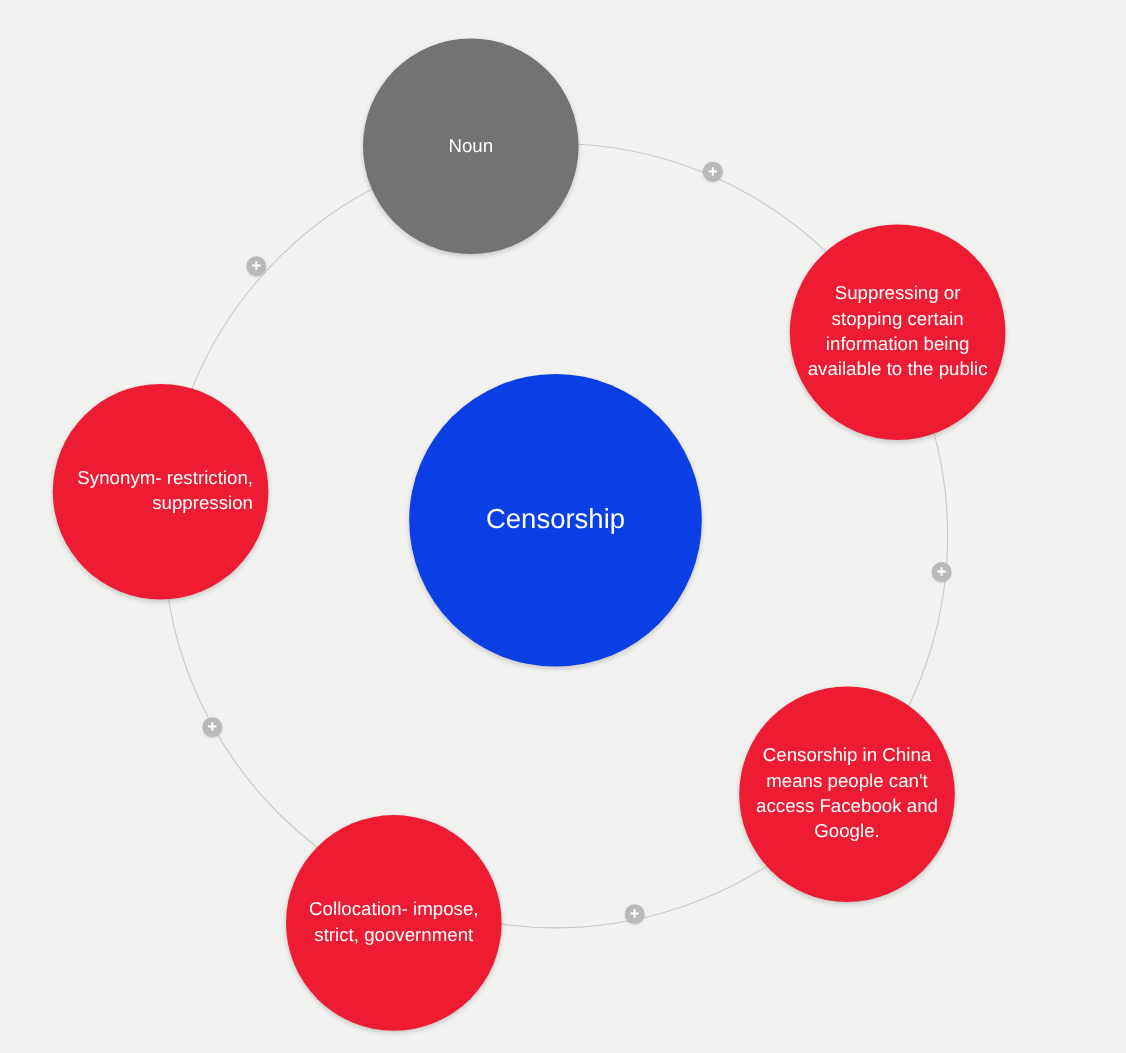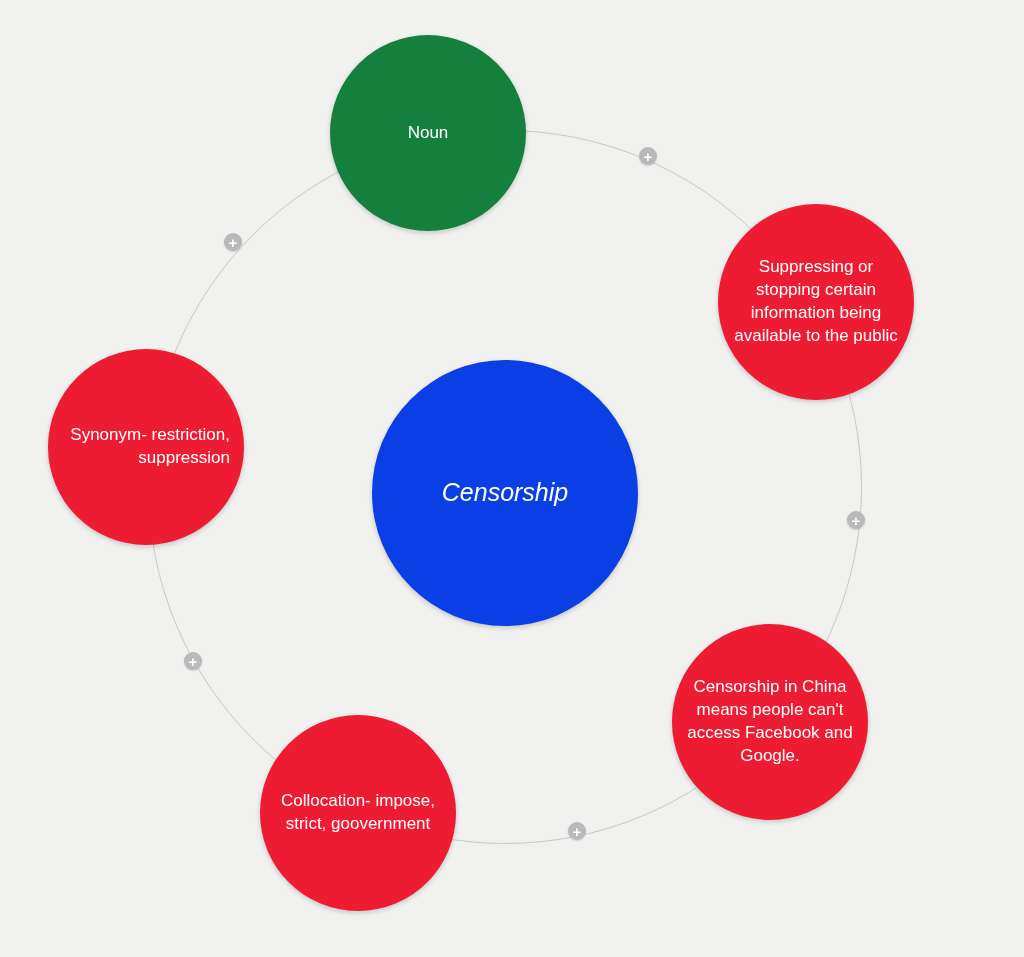--- a/index.html
+++ b/index.html
@@ -35,36 +35,35 @@
     box-sizing: border-box;
     box-shadow: 0 2px 5px rgba(0,0,0,0.18);
     cursor: pointer;
   }
   .node .label {
     padding: 0 14px;
     line-height: 1.35;
   }
   .center-node {
     left: 372px;
-    top: 360px;
+    top: 340px;
     width: 266px;
     height: 266px;
     font-size: 25px;
-    font-style: italic;
   }
   .sat {
     width: 196px;
     height: 196px;
     font-size: 17px;
   }
   .node-noun        { left: 330px; top: 35px;  }
   .node-definition  { left: 718px; top: 204px; }
   .node-synonym     { left: 48px;  top: 349px; }
   .node-example     { left: 672px; top: 624px; }
-  .node-collocation { left: 260px; top: 715px; text-align: center; }
+  .node-collocation { left: 260px; top: 741px; text-align: center; }
   .add-btn {
     position: absolute;
     width: 18px;
     height: 18px;
     border-radius: 50%;
     display: flex;
     align-items: center;
     justify-content: center;
     color: #ffffff;
     font-size: 15px;
@@ -97,21 +96,21 @@
   <div class="add-btn add-3" style="background: rgb(185, 185, 185);">
     <span>+</span>
   </div>
   <div class="add-btn add-4" style="background: rgb(185, 185, 185);">
     <span>+</span>
   </div>
   <div class="add-btn add-5" style="background: rgb(185, 185, 185);">
     <span>+</span>
   </div>
 
-  <div class="node sat node-noun" style="background: #15803d;">
+  <div class="node sat node-noun" style="background: #737373;">
     <div class="label">Noun</div>
   </div>
 
   <div class="node sat node-definition" style="background: rgb(237, 28, 51);">
     <div class="label">Suppressing or stopping certain information being available to the public</div>
   </div>
 
   <div class="node sat node-synonym" style="background: rgb(237, 28, 51); text-align: right;">
     <div class="label">Synonym- restriction, suppression</div>
   </div>

